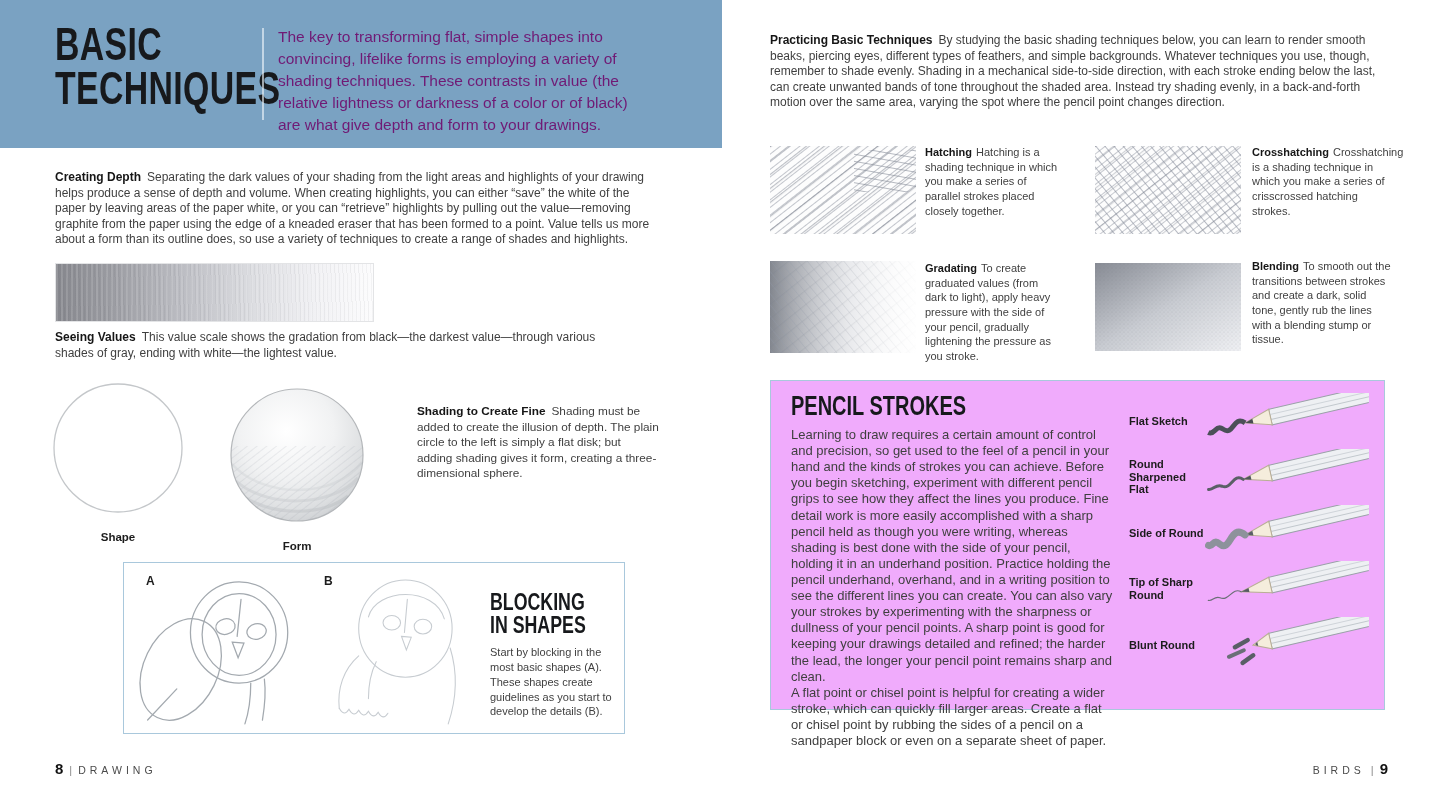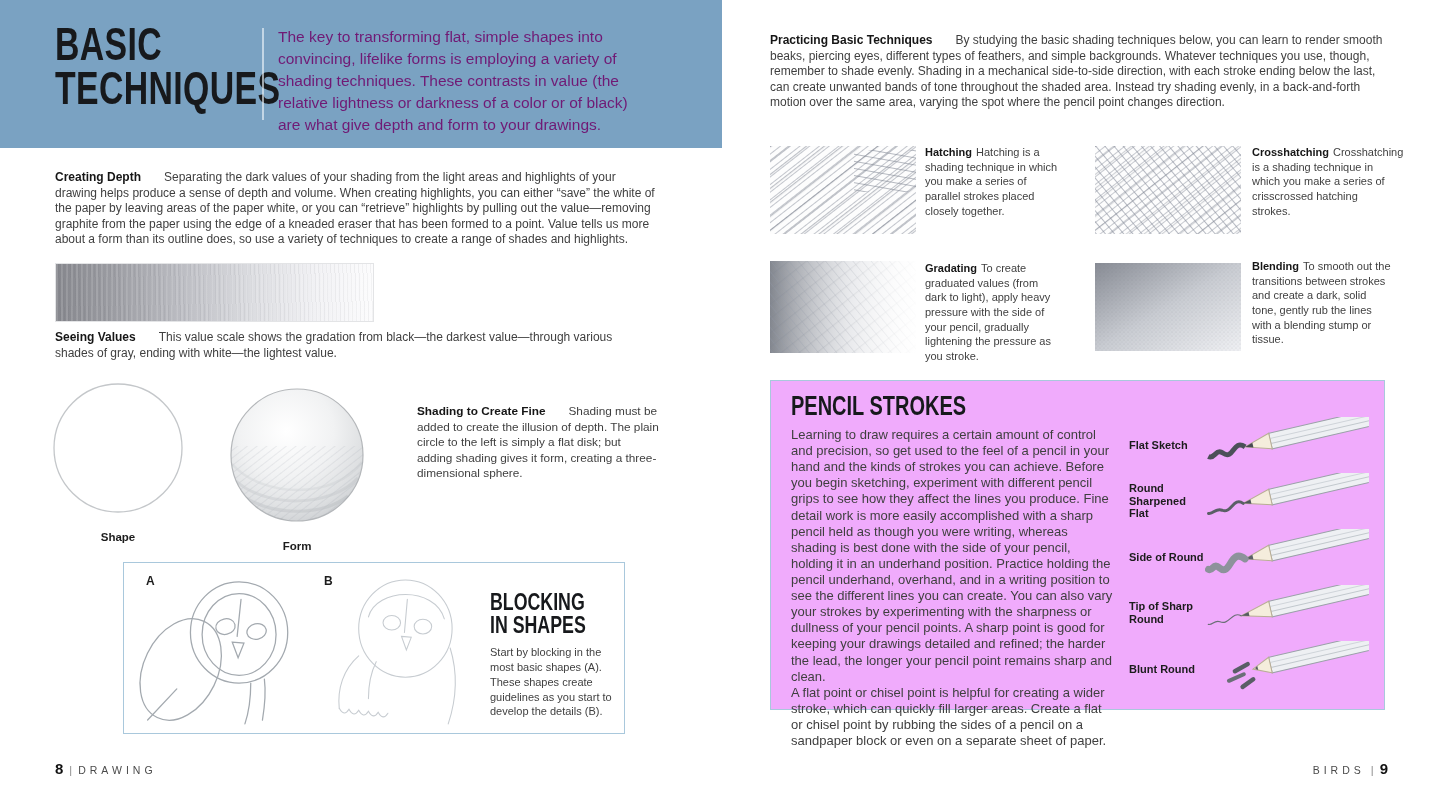--- a/index.html
+++ b/index.html
@@ -10,21 +10,21 @@
   .header-band { position:absolute; left:0; top:0; width:722px; height:148px; background:#7aa2c2; }
   .band-title { position:absolute; left:55px; top:22px; color:#17191c; font-weight:800;
                 font-size:47px; line-height:.93; letter-spacing:.5px; }
   .band-title .cond { display:block; transform:scaleX(.72); transform-origin:0 50%; white-space:nowrap; }
   .band-divider { position:absolute; left:262px; top:28px; width:2px; height:92px; background:rgba(235,242,248,.65); }
   .band-intro { position:absolute; left:278px; top:26px; width:372px; font-size:15.5px; line-height:1.42;
                 color:#701a75; }
 
   
   .para { font-size:12px; line-height:1.3; color:#3f3f3f; }
-  .lead { font-weight:bold; color:#161616; margin-right:23px; }
+  .lead { font-weight:bold; color:#161616; margin-right:6px; }
   .cap  { font-size:11px; line-height:1.35; color:#3f3f3f; }
 
   .creating-depth { position:absolute; left:55px; top:170px; width:600px; }
   .value-scale { position:absolute; left:55px; top:263px; width:319px; height:59px;
                  background:
                    repeating-linear-gradient(90deg, rgba(255,255,255,.14) 0 2px, rgba(0,0,0,0) 2px 5px),
                    repeating-linear-gradient(88deg, rgba(90,92,98,.07) 0 1px, rgba(0,0,0,0) 1px 4px),
                    linear-gradient(90deg,#85868c 0%,#9b9ca2 18%,#bcbdc3 40%,#dcdde1 62%,#f1f1f4 82%,#fcfcfd 100%);
                  border:1px solid #e3e4e6; }
   .seeing-values { position:absolute; left:55px; top:330px; width:565px; }
@@ -68,21 +68,21 @@
   .tt4 { left:1252px; top:259px; width:140px; }
   .tech-text .lead { margin-right:4px; }
 
   .pencil-box { position:absolute; left:770px; top:380px; width:615px; height:330px;
                 border:1.5px solid #a9c8dc; background:#f0abfc;padding-left:13px; }
   .pb-title { position:absolute; left:20px; top:10px; font-size:27px; font-weight:800; color:#17191c; }
   .pb-title .cond { display:inline-block; transform:scaleX(.74); transform-origin:0 50%; white-space:nowrap; }
   .pb-body { position:absolute; left:20px; top:46px; width:324px; font-size:13px; line-height:1.24;
              color:#3f3f3f; white-space:pre-line; }
   .strokes-col { position:absolute; left:358px; top:12px; width:244px; height:304px;
-                 display:flex; flex-direction:column; justify-content:flex-end; }
+                 display:flex; flex-direction:column; justify-content:flex-start; }
   .stroke-row { display:flex; align-items:center; height:56px; }
   .stroke-label { width:76px; font-size:11px; font-weight:bold; color:#1c1c1c; line-height:1.18; }
   .stroke-row svg { width:164px; height:56px; flex:none; }
 </style>
 </head>
 <body>
 
 <svg width="0" height="0" style="position:absolute">
   <defs>
     <pattern id="p-diag1" width="6" height="6" patternUnits="userSpaceOnUse" patternTransform="rotate(52)">

